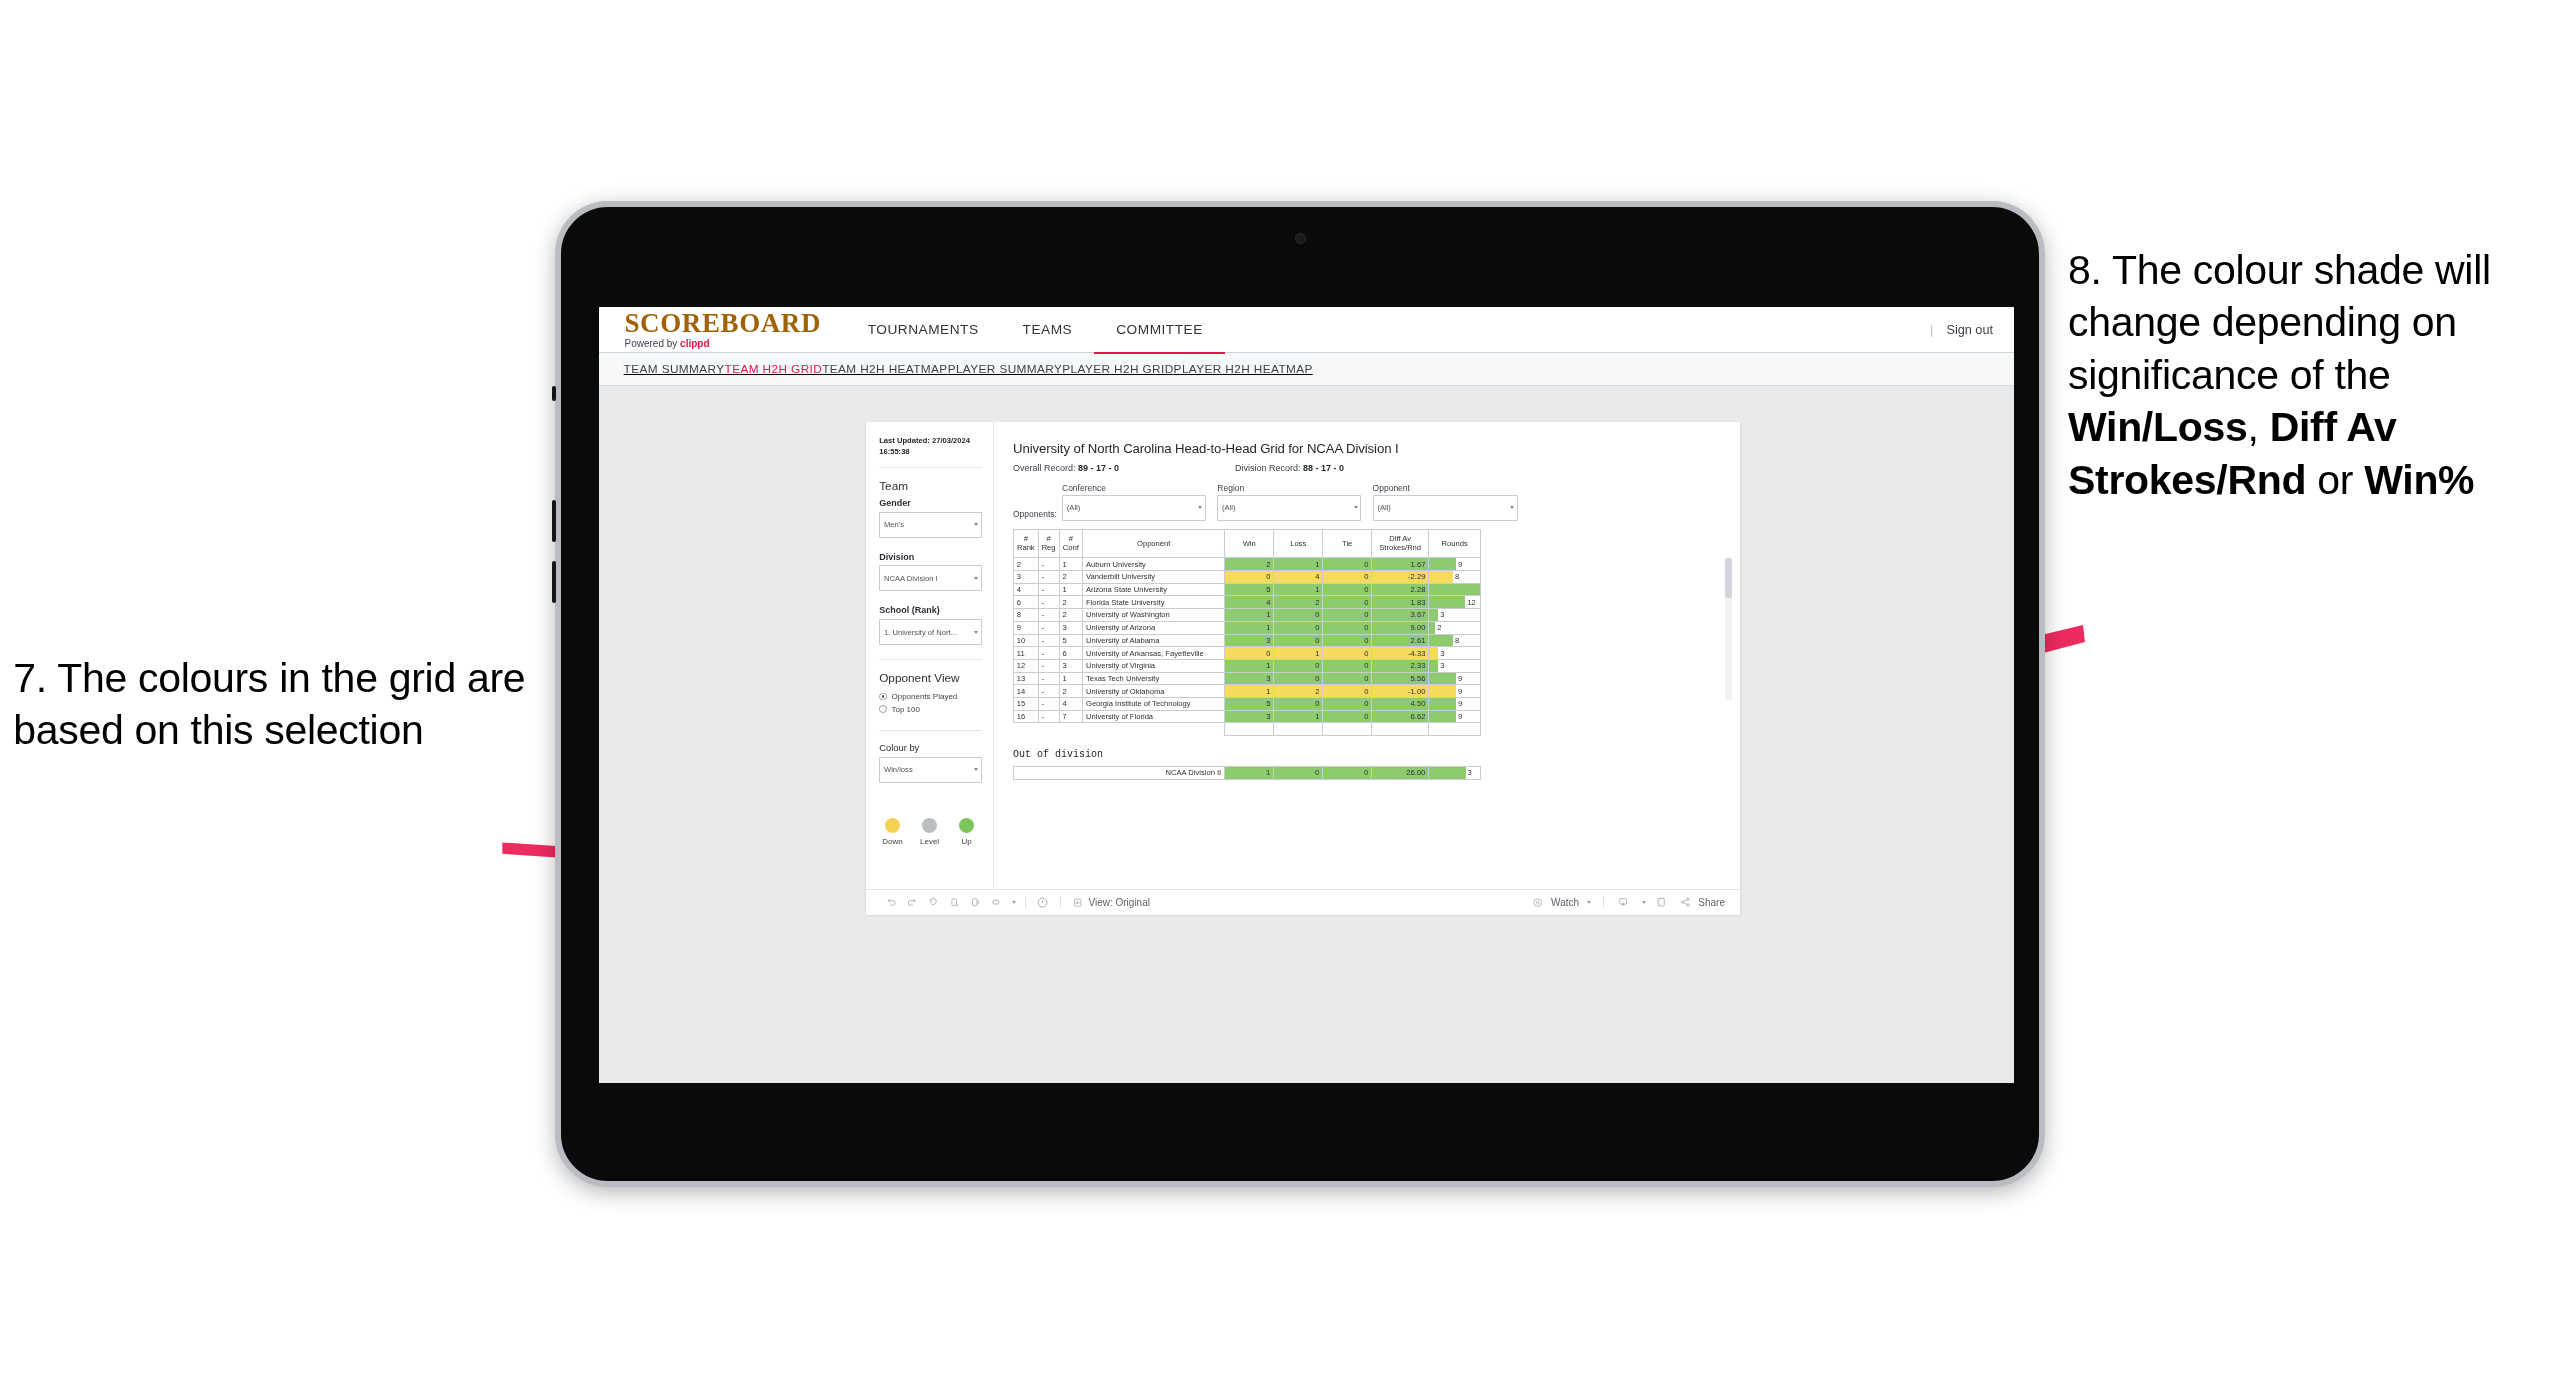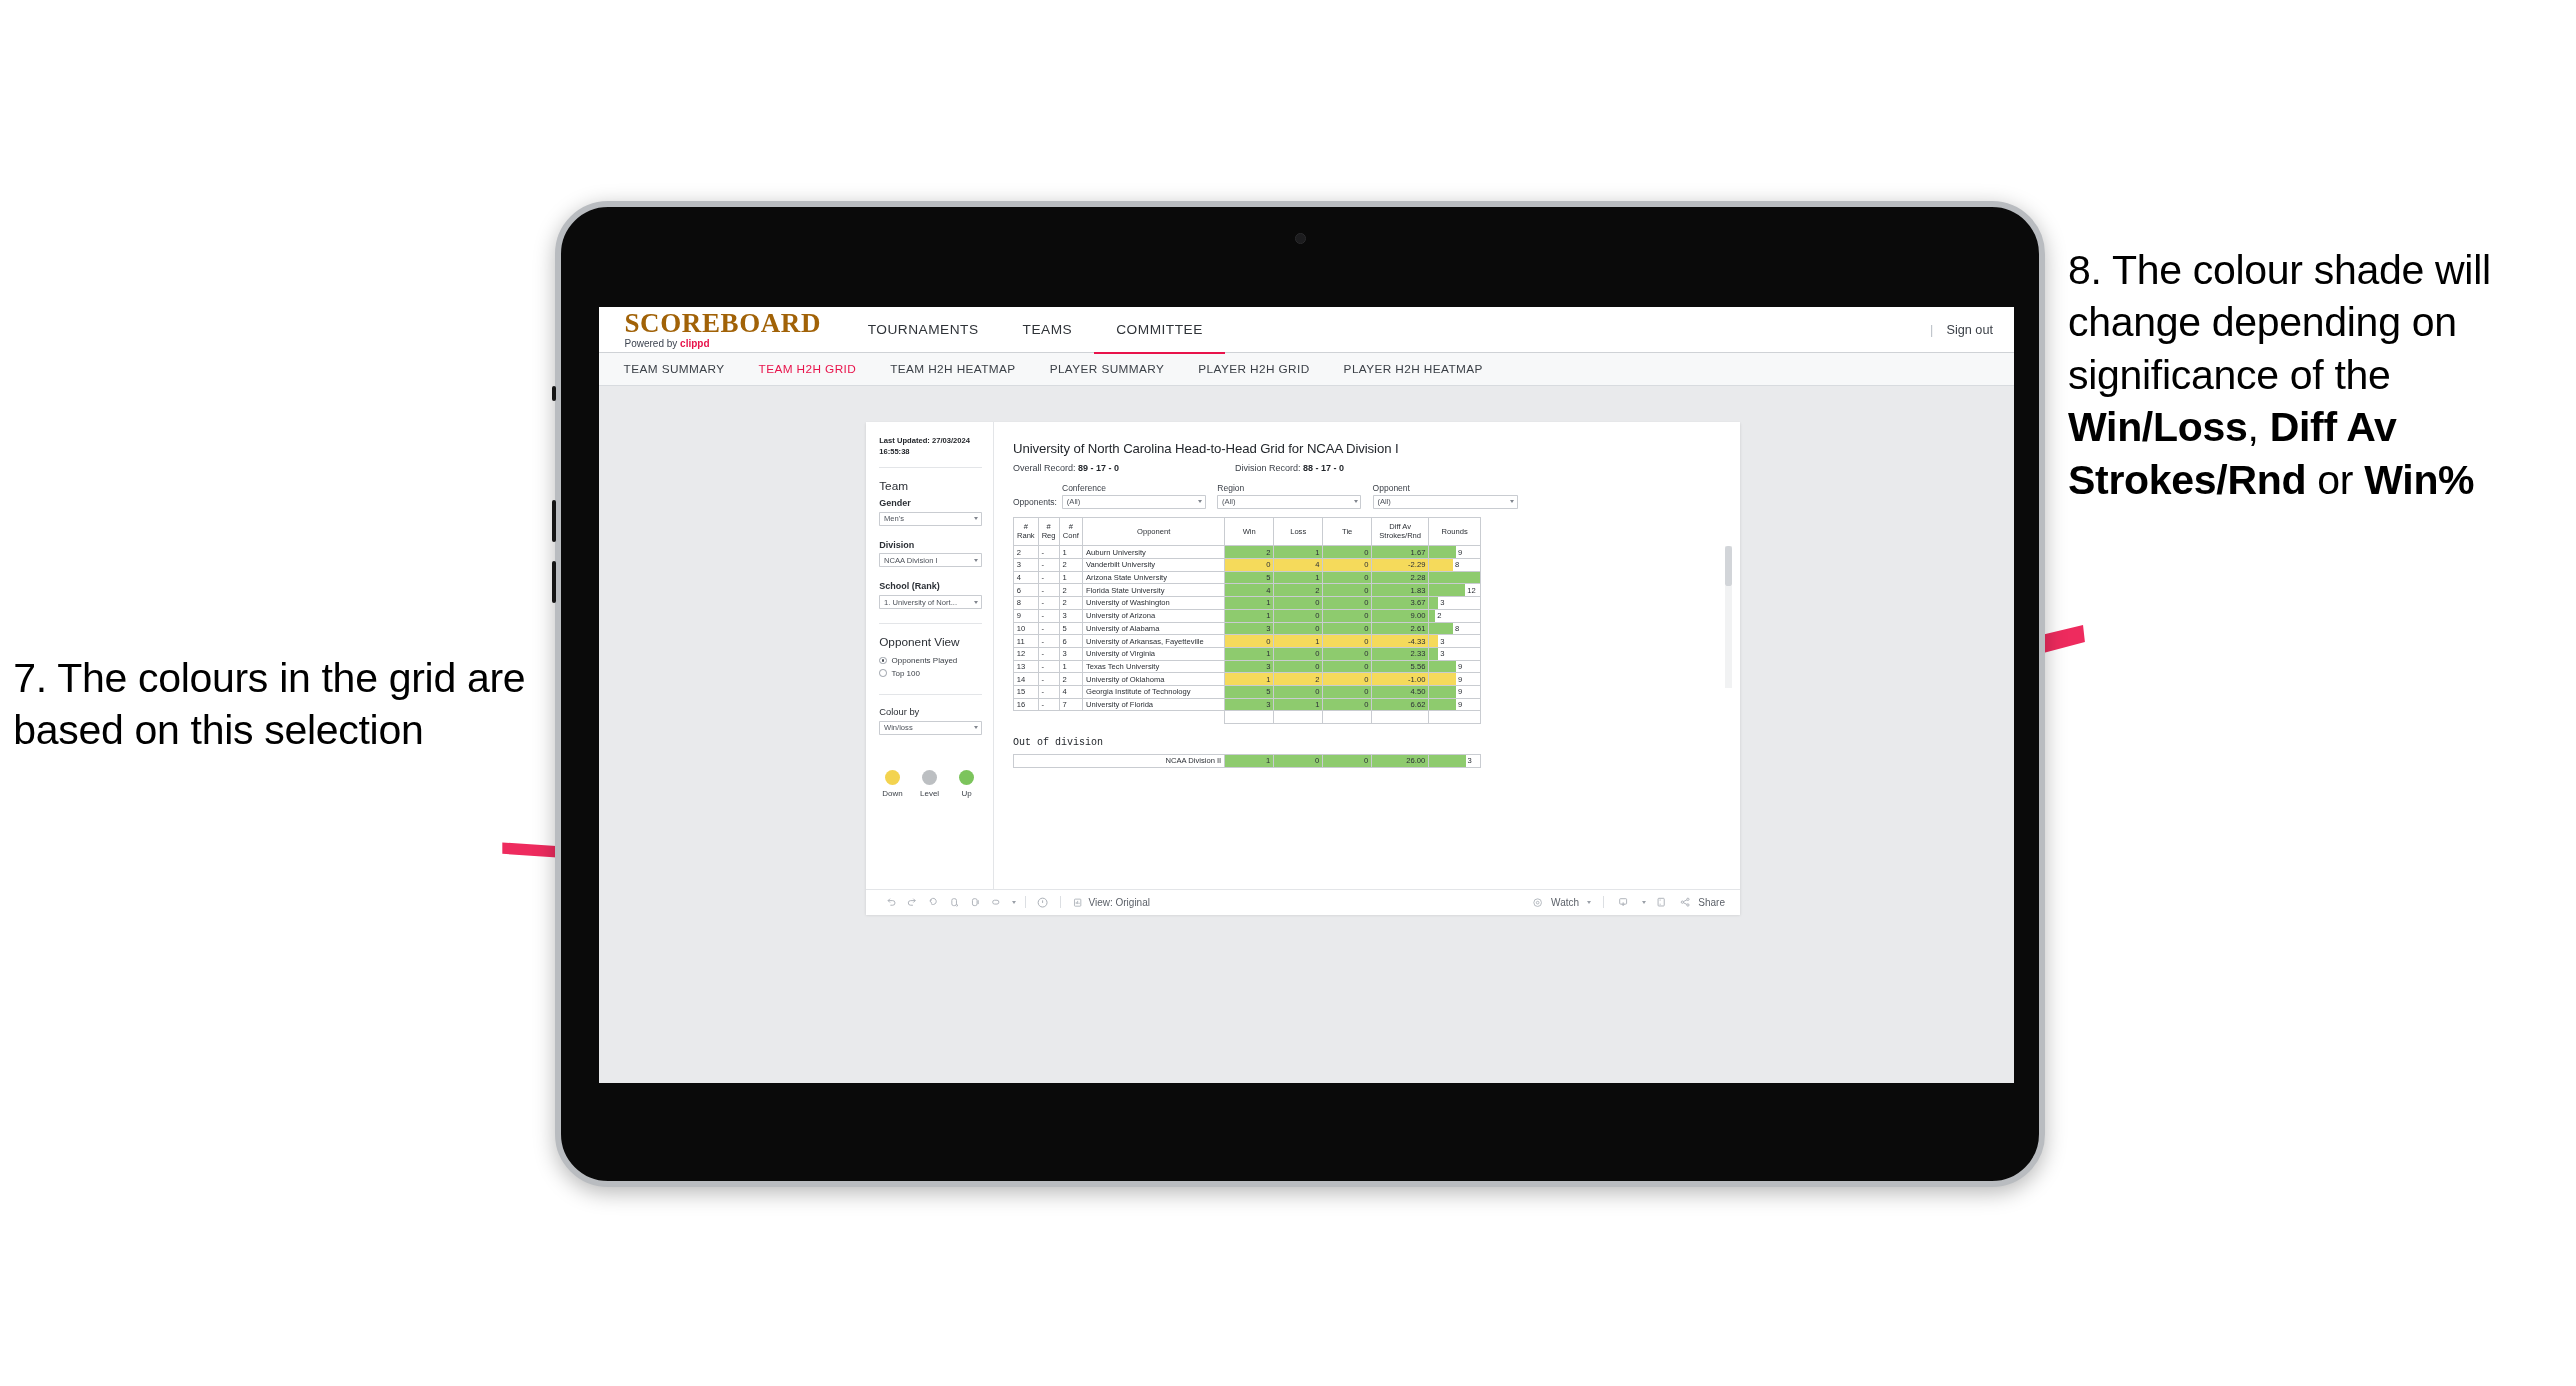--- a/index.html
+++ b/index.html
@@ -90,21 +90,21 @@
   }
   #topnav-right {
     position: absolute; right: 21px; top: 0; height: 46px;
     display: flex; align-items: center; gap: 13.2px;
     font-size: 12.7px; color: #3a3f46;
   }
   #topnav-right .sep { color: #b9bec5; }
 
   #subnav {
     height: 33px; background: #f7f8f9; display: flex; align-items: center;
-    border-bottom: 0.9px solid #d8dbdf; padding-left: 24.6px; gap: 34px;
+    border-bottom: 0.9px solid #d8dbdf; padding-left: 24.6px;  text-decoration: underline;
   }
   .subnav-item {
     font-size: 11.8px; color: #3a3f46; letter-spacing: 0.4px; cursor: pointer;
   }
   .subnav-item.active { color: #e8134b; }
 
   
   #workbook {
     position: absolute;
     left: 267px; top: 115px;
@@ -125,21 +125,21 @@
   }
   #lastupd b { font-weight: bold; color: #24272c; }
   .panel-rule { height: 0.9px; background: #e3e5e8; margin: 0 0 11.3px 0; }
   .panel-h {
     font-size: 11.8px; color: #2b2f35; margin-bottom: 5px;
   }
   .fld-label {
     font-size: 9px; font-weight: bold; color: #2b2f35; margin-bottom: 3.8px;
   }
   .select {
-    height: 14px; border: 0.9px solid #c9ccd1; background: #fff;
+    height: 26px; border: 0.9px solid #c9ccd1; background: #fff;
     font-size: 7.6px; color: #4d525a; padding: 0 11.3px 0 3.8px;
     display: flex; align-items: center; position: relative;
     margin-bottom: 14px; border-radius: 0.9px;
   }
   .select .caret {
     position: absolute; right: 2.8px; top: 50%; margin-top: -1.4px;
     width: 0; height: 0; border-left: 2.8px solid transparent;
     border-right: 2.8px solid transparent; border-top: 3.8px solid #81868e;
   }
   .radio-row { display: flex; align-items: center; gap: 4.7px; margin-bottom: 3.8px; }

